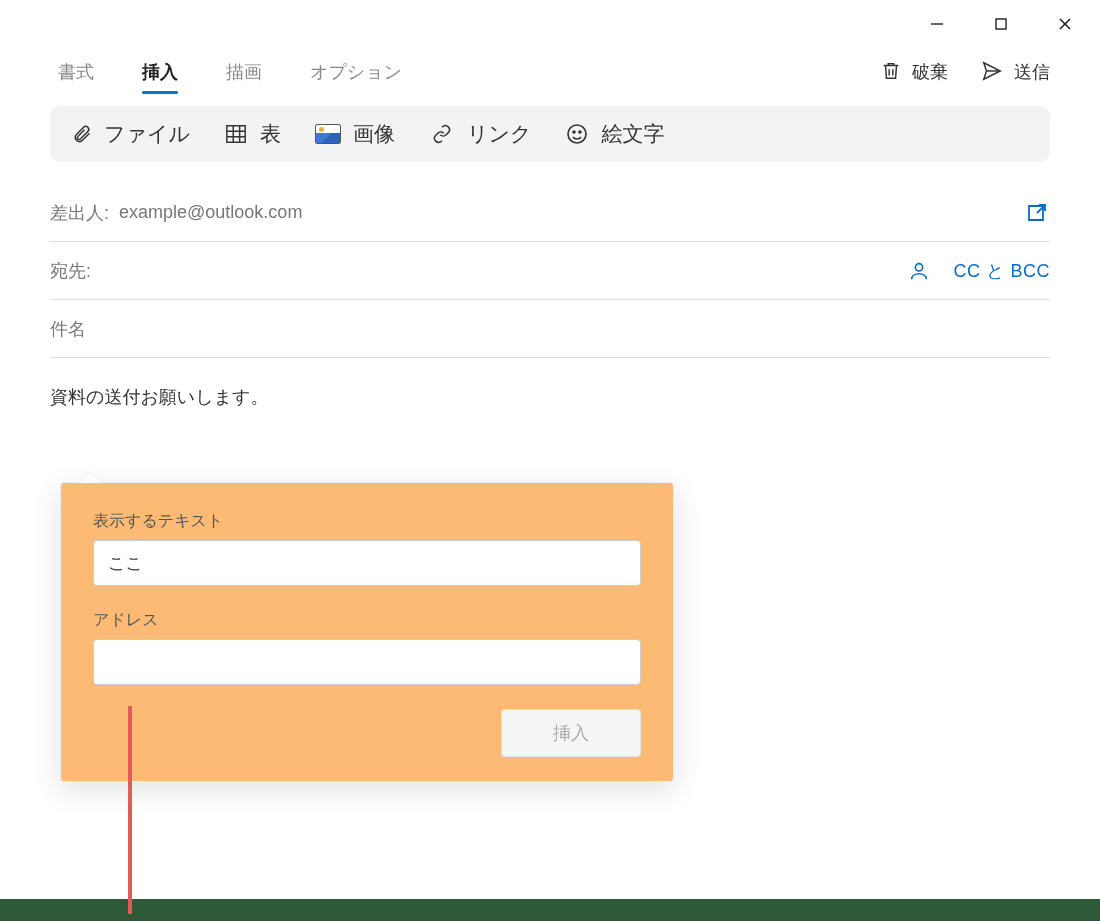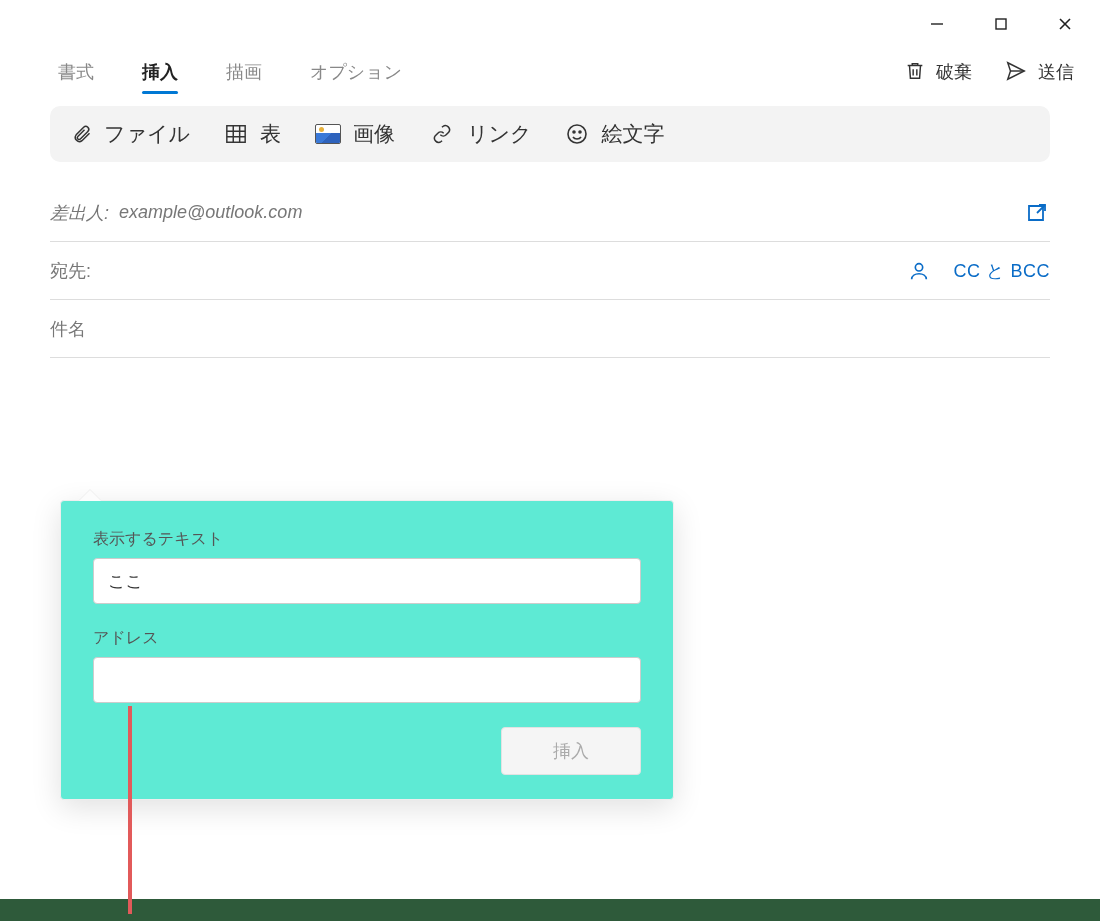--- a/index.html
+++ b/index.html
@@ -30,21 +30,21 @@
   .win-btn {
     width:46px; height:40px;
     display:flex; align-items:center; justify-content:center;
     color:#222;
   }
   .win-btn svg { width:14px; height:14px; stroke:#222; }
 
   .tabs-row {
     display:flex;
     align-items:center;
-    padding:0 26px 0 50px;
+    padding:0 50px 0 50px;
     gap:32px;
     height:48px;
     font-size:18px;
   }
   .tab { padding:8px 8px; color:#888; cursor:pointer; position:relative; }
   .tab.active { color:#222; font-weight:600; }
   .tab.active::after {
     content:"";
     position:absolute;
     left:8px; right:8px; bottom:-2px;
@@ -79,23 +79,23 @@
   .field-value{ color:#777; flex:0 0 auto; }
   .field-spacer{ flex:1; }
   .blue{ color:#0a6cc7; }
   .ccbcc{ font-size:18px; letter-spacing:0.5px; }
 
   .body-area{ padding:22px 50px 0 50px; font-size:18px; color:#333; line-height:1.9;}
   .hlt{ background:#d9d9d9; }
 
   .popup{
     position:absolute;
-    left:60px; top:500px;
+    left:60px; top:482px;
     width:614px;
-    background:#5eead4;
+    background:#fdba74;
     border:1px solid #eee;
     border-radius:4px;
     box-shadow:0 8px 30px rgba(0,0,0,.12);
     padding:28px 32px 24px 32px;
   }
   .popup::before{
     content:"";
     position:absolute;
     top:-11px; left:18px;
     width:0;height:0;
@@ -233,21 +233,21 @@
             <circle cx="9" cy="10" r="1" fill="#333"></circle>
             <circle cx="15" cy="10" r="1" fill="#333"></circle>
           <path d="M8 15c1 1.5 2.5 2 4 2s3-.5 4-2"></path>
         </svg>
       </span>
       <span>絵文字</span>
     </div>
   </div>
 
   <div class="fields">
-    <div class="field-row" style="margin-top:12px;font-style:italic;">
+    <div class="field-row" style="margin-top:12px;">
       <span class="field-label">差出人:</span>
       <span class="field-value">example@outlook.com</span>
       <span class="field-spacer"></span>
       <span class="icon blue">
         <svg width="26" height="24" viewBox="0 0 24 24" fill="none" stroke="#0a6cc7" stroke-width="1.8">
           <path d="M4 5h14v14H4z"></path>
             <path d="M14 4h6v6"></path>
             <path d="M20 4l-8 8"></path>
         </svg>
       </span>
@@ -262,20 +262,21 @@
         </svg>
       </span>
       <span class="blue ccbcc" style="margin-left:14px;">CC と BCC</span>
     </div>
     <div class="field-row">
       <span class="field-label">件名</span>
     </div>
   </div>
 
   <div class="body-area">
+    <div>資料の送付お願いします。</div>
   </div>
 
   <div class="popup">
     <div class="popup-group">
       <div class="popup-label">表示するテキスト</div>
       <input class="popup-input" value="ここ" style="">
     </div>
     <div class="popup-group">
       <div class="popup-label">アドレス</div>
       <input class="popup-input" value="" style="">

